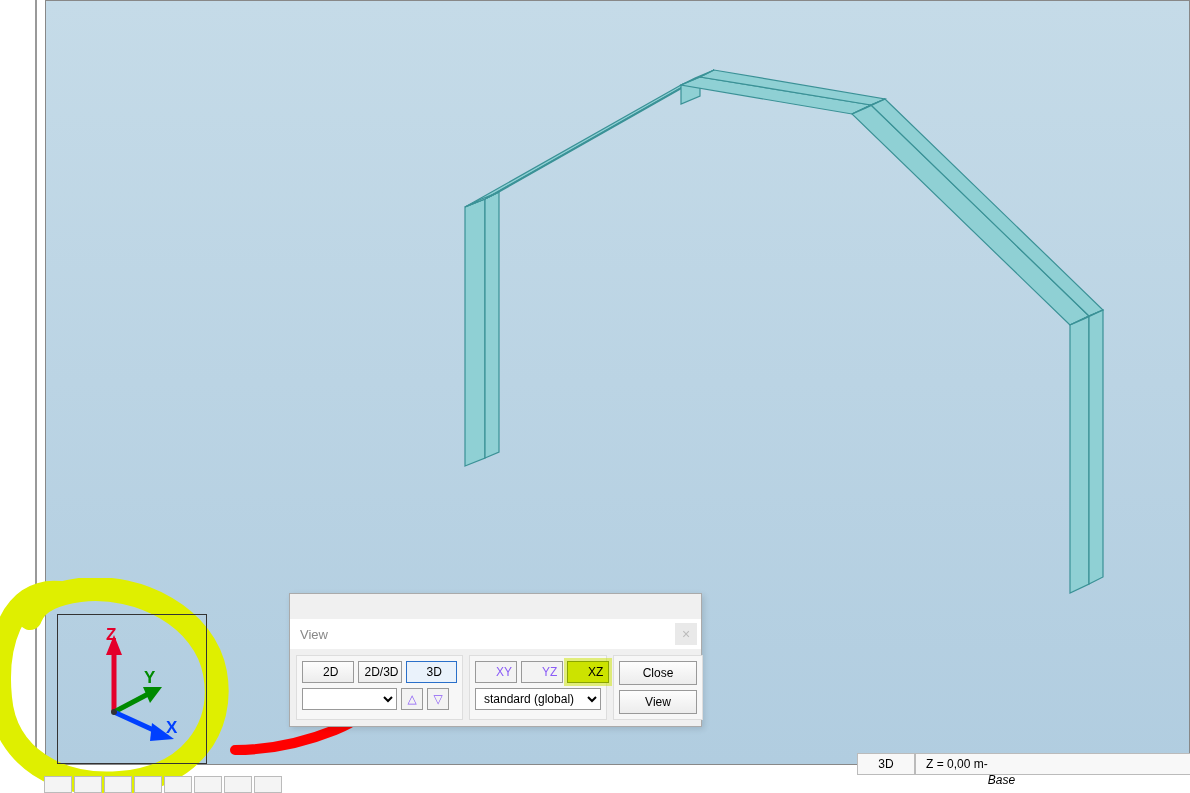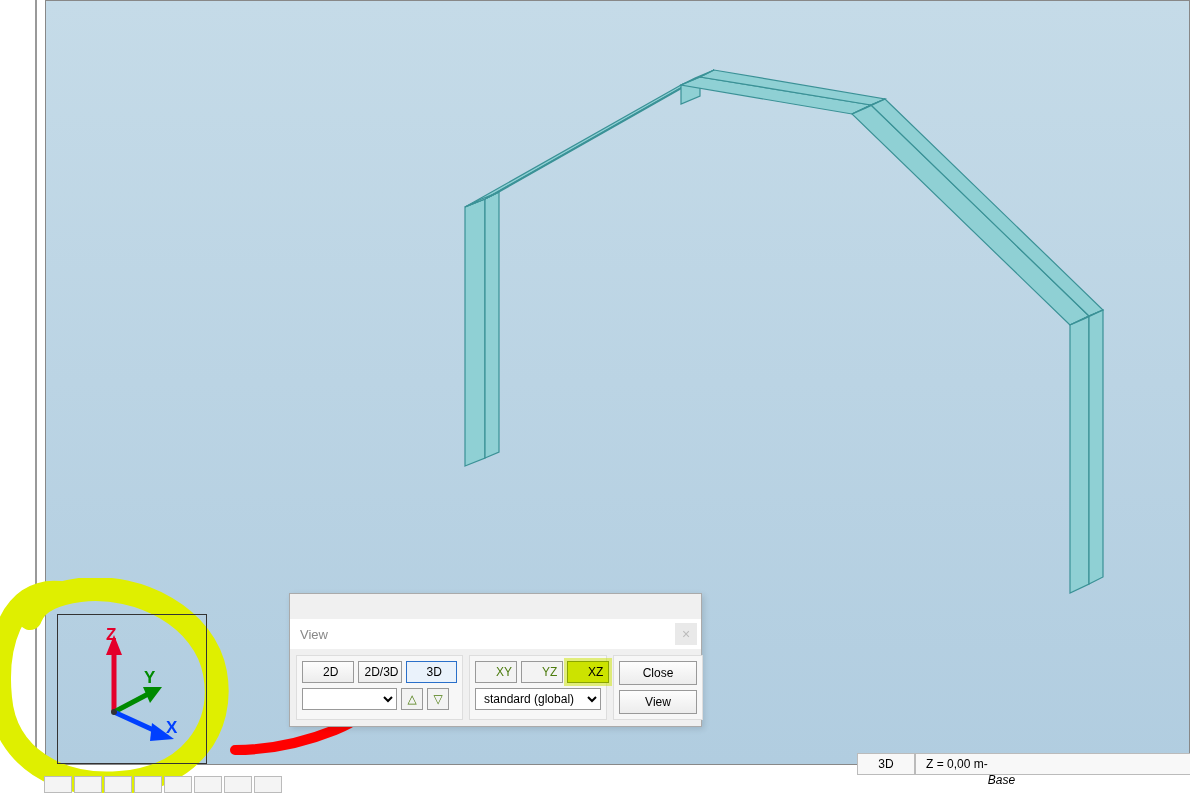--- a/index.html
+++ b/index.html
@@ -127,21 +127,21 @@
     background: linear-gradient(#fdfdfd,#ececec);
     border: 1px solid #999;
     font-size: 12px;
     text-align: center;
     line-height: 20px;
     cursor: pointer;
   }
   .vbtn.small { min-width: 38px; padding: 0 20px; }
   .vbtn.tiny { min-width: 22px; width: 22px; padding: 0; }
   .vbtn.selected { border: 1.5px solid #2a6fc9; background: #eaf2fb; }
-  .vbtn.disabled { color: #4d7c0f; background: #f3f3f3; cursor: default; }
+  .vbtn.disabled { color: #8b5cf6; background: #f3f3f3; cursor: default; }
   .vbtn.highlight { background: #cce300; border-color: #8aa400; box-shadow: 0 0 0 3px rgba(204,227,0,0.5); }
   
   .vselect {
     height: 22px;
     border: 1px solid #999;
     background: #fff;
     font-size: 12px;
     padding: 0 4px;
   }
   .sel-empty { width: 95px; }

